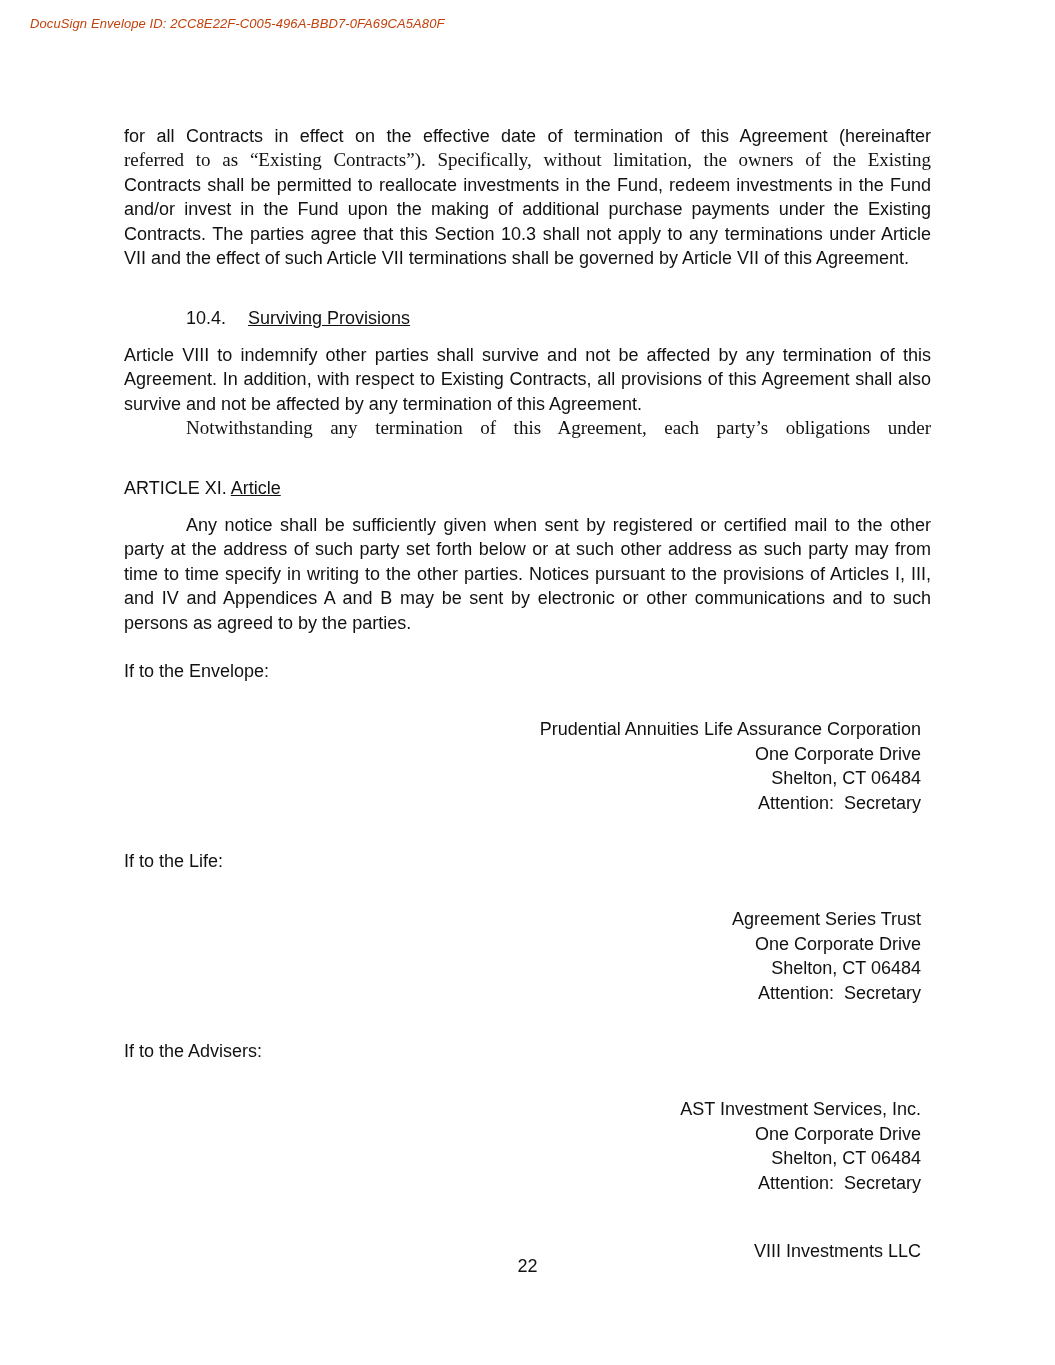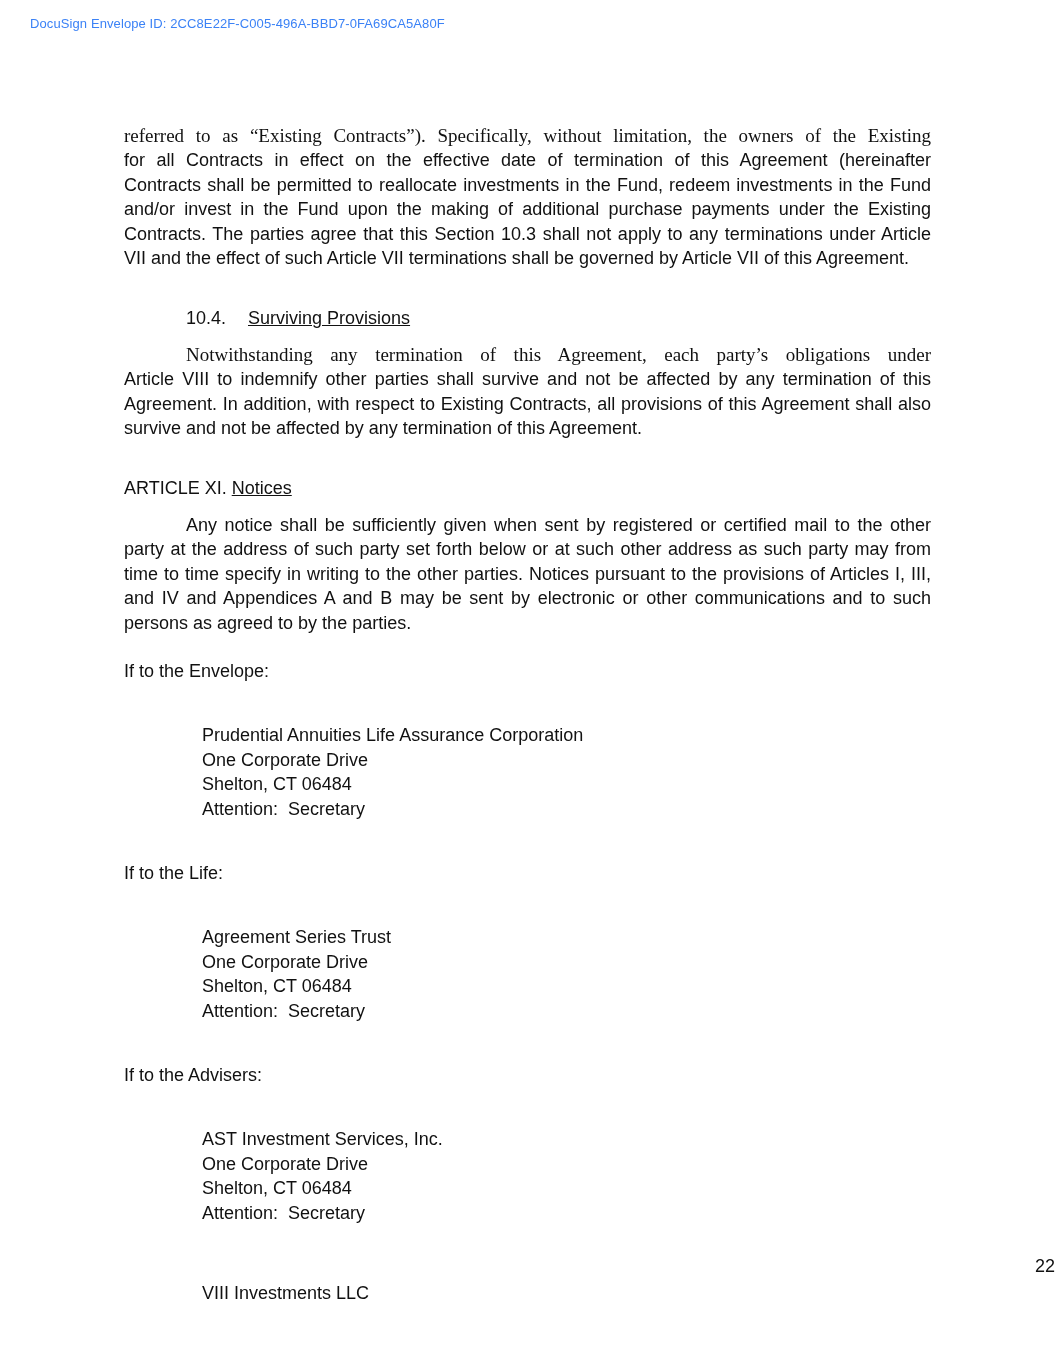--- a/index.html
+++ b/index.html
@@ -3,71 +3,71 @@
 <meta charset="utf-8">
 <style>
   html, body { margin: 0; padding: 0; background: #ffffff; }
   body {
     width: 1055px; height: 1365px; position: relative; overflow: hidden;
     color: #111111;
     font-family: "Liberation Sans", sans-serif;
   }
   .envelope {
     position: absolute; left: 30px; top: 16px;
-    font-size: 13px; letter-spacing: 0.1px; color: #3b82f6;
+    font-size: 13px; letter-spacing: 0.1px; color: #c2410c; font-style: italic;
   }
   .page {
     position: absolute; left: 124px; top: 124px; width: 807px;
     font-size: 18px; line-height: 24.4px;
   }
   .para { margin: 0; text-align: justify; }
   .serif { font-family: "Liberation Serif", serif; font-size: 19px; }
   .indent { text-indent: 62px; }
   .gap-lg { height: 36px; }
   .gap-md { height: 24px; }
   .gap-sm { height: 12px; }
   .heading { margin: 0; }
   .heading.sub { padding-left: 62px; }
   .heading .num { display: inline-block; width: 62px; }
   .u { text-decoration: underline; }
-  .addr { padding-left: 62px; margin: 16px; }
+  .addr { padding-left: 62px; margin: 10px; text-align: right; }
   .addr div { white-space: pre; }
   .pagenum {
     position: absolute; top: 1256px; left: 0; width: 1055px;
-    text-align: right; font-size: 18px;
+    text-align: center; font-size: 18px;
   }
 </style>
 </head>
 <body>
 
 <div class="envelope">DocuSign Envelope ID: 2CC8E22F-C005-496A-BBD7-0FA69CA5A80F</div>
 
 <div class="page">
 
   <div>
+    <p class="para" style="text-align-last: justify;">for all Contracts in effect on the effective date of termination of this Agreement (hereinafter</p>
     <p class="para serif" style="text-align-last: justify;">referred to as “Existing Contracts”).  Specifically, without limitation, the owners of the Existing</p>
-    <p class="para" style="text-align-last: justify;">for all Contracts in effect on the effective date of termination of this Agreement (hereinafter</p>
     <p class="para">Contracts shall be permitted to reallocate investments in the Fund, redeem investments in the Fund and/or invest in the Fund upon the making of additional purchase payments under the Existing Contracts.  The parties agree that this Section 10.3 shall not apply to any terminations under Article VII and the effect of such Article VII terminations shall be governed by Article VII of this Agreement.</p>
   </div>
 
   <div class="gap-lg"></div>
 
   <p class="heading sub">
     <span class="num">10.4.</span><span class="u">Surviving Provisions</span>
   </p>
   <div class="gap-sm"></div>
   <div>
+    <p class="para">Article VIII to indemnify other parties shall survive and not be affected by any termination of this Agreement.  In addition, with respect to Existing Contracts, all provisions of this Agreement shall also survive and not be affected by any termination of this Agreement.</p>
     <p class="para serif indent" style="text-align-last: justify;">Notwithstanding any termination of this Agreement, each party’s obligations under</p>
-    <p class="para">Article VIII to indemnify other parties shall survive and not be affected by any termination of this Agreement.  In addition, with respect to Existing Contracts, all provisions of this Agreement shall also survive and not be affected by any termination of this Agreement.</p>
   </div>
 
   <div class="gap-lg"></div>
 
   <p class="heading">
-    <span>ARTICLE XI.</span> <span class="u">Notices</span>
+    <span>ARTICLE XI.</span> <span class="u">Article</span>
   </p>
   <div class="gap-sm"></div>
   <p class="para indent">Any notice shall be sufficiently given when sent by registered or certified mail to the other party at the address of such party set forth below or at such other address as such party may from time to time specify in writing to the other parties.  Notices pursuant to the provisions of Articles I, III, and IV and Appendices A and B may be sent by electronic or other communications and to such persons as agreed to by the parties.</p>
 
   <div class="gap-md"></div>
 
   <p class="heading">If to the Envelope:</p>
   <div class="gap-md"></div>
   <div class="addr">
     <div>Prudential Annuities Life Assurance Corporation</div>

